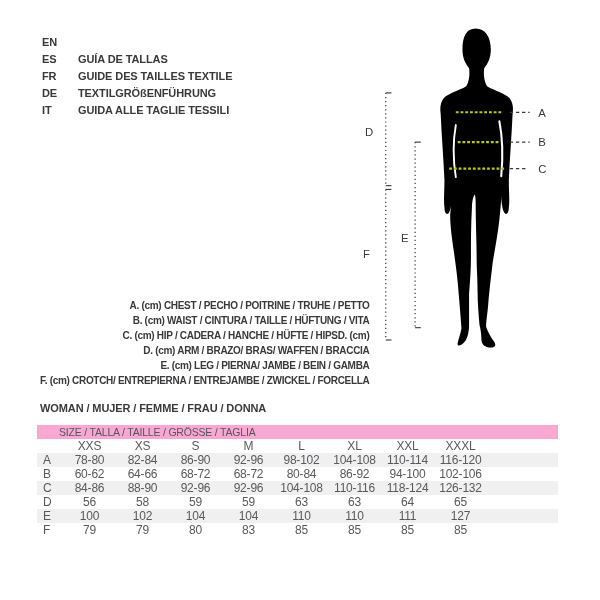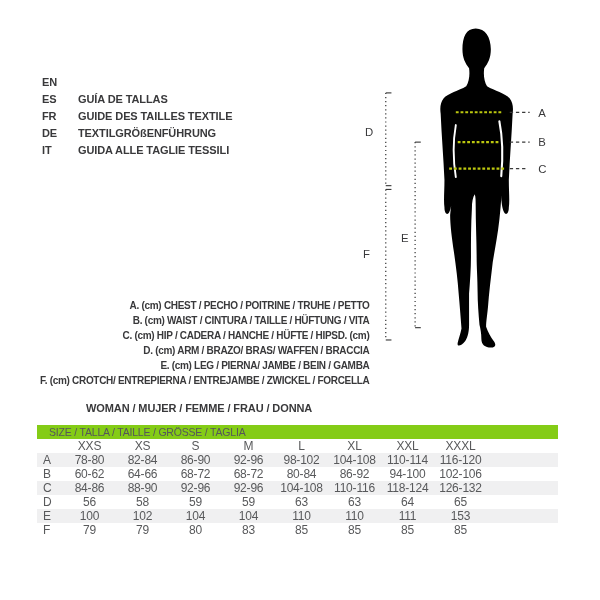--- a/index.html
+++ b/index.html
@@ -3,40 +3,40 @@
 <meta charset="utf-8">
 <style>
   html,body{margin:0;padding:0;background:#fff;}
   body{
     width:600px;height:600px;position:relative;overflow:hidden;
     font-family:"Liberation Sans", sans-serif;color:#39393b;
   }
   .abs{position:absolute;}
 
   
-  .lang-block{left:42px;top:34px;margin-top:40px;}
+  .lang-block{left:42px;top:34px;}
   .lang-row{display:flex;height:17px;line-height:17px;font-size:11px;font-weight:700;letter-spacing:-0.1px;}
   .lang-code{width:36px;flex:none;}
 
   
   .figure-wrap{left:330px;top:20px;width:245px;height:355px;}
   .fig-label{font-size:12px;fill:#39393b;font-family:"Liberation Sans", sans-serif;}
 
   
   .measurements{left:40px;top:298px;text-align:right;}
   .measure-line{height:15px;line-height:15px;font-size:10px;font-weight:700;letter-spacing:-0.3px;white-space:nowrap;}
 
   
-  .section-title{left:40px;top:402px;font-size:11px;font-weight:700;letter-spacing:-0.1px;margin-left:46px;}
+  .section-title{left:40px;top:402px;font-size:11px;font-weight:700;letter-spacing:-0.1px;}
 
   
   .table-wrap{left:37px;top:425px;width:521px;}
   .size-bar{
-    height:14px;line-height:14px;background:#84cc16;color:#55565a;
-    font-size:10.5px;padding-left:12px;box-sizing:border-box;letter-spacing:-0.2px;
+    height:14px;line-height:14px;background:#f9a8d4;color:#55565a;
+    font-size:10.5px;padding-left:22px;box-sizing:border-box;letter-spacing:-0.2px;
   }
   table.size-table{border-collapse:collapse;table-layout:fixed;width:521px;
     font-size:12px;color:#58595b;letter-spacing:-0.2px;}
   .size-table th,.size-table td{padding:0;height:14px;line-height:14px;text-align:center;font-weight:400;}
   .size-table tbody th{text-align:left;padding-left:6px;}
   .size-table tbody tr:nth-child(odd){background:#f0f0f1;}
   .col-label{width:26px;}.col-size{width:53px;}.col-fill{width:71px;}
 </style>
 </head>
 <body>
@@ -234,21 +234,21 @@
       </tr>
       <tr>
         <th>E</th>
         <td>100</td>
         <td>102</td>
         <td>104</td>
         <td>104</td>
         <td>110</td>
         <td>110</td>
         <td>111</td>
-        <td>153</td>
+        <td>127</td>
         <td></td>
       </tr>
       <tr>
         <th>F</th>
         <td>79</td>
         <td>79</td>
         <td>80</td>
         <td>83</td>
         <td>85</td>
         <td>85</td>

